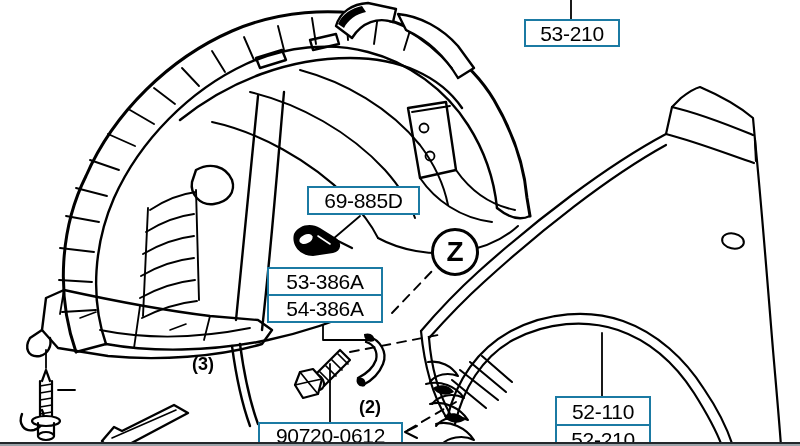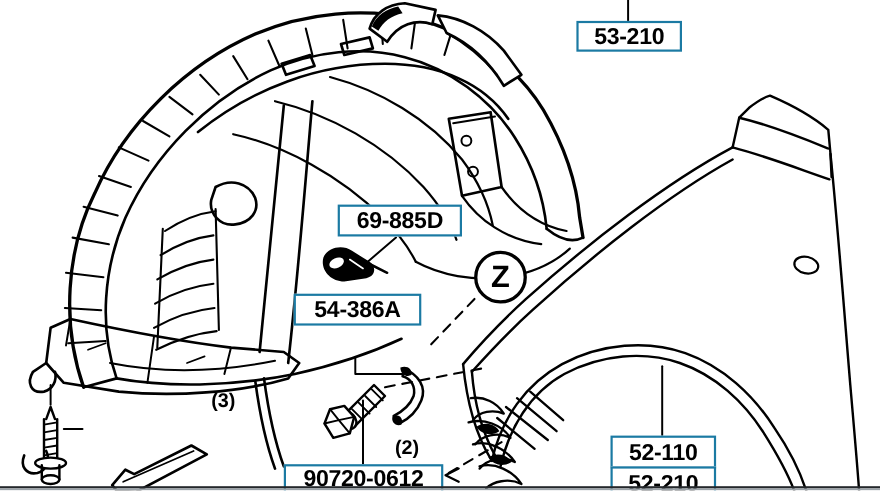--- a/index.html
+++ b/index.html
@@ -14,21 +14,21 @@
     overflow:hidden;
     font-family:"Liberation Sans", sans-serif;
   }
   .stage svg{position:absolute;left:0;top:0;z-index:1;}
   .pgroup{position:absolute;z-index:3;}
   .pbox{
     box-sizing:border-box;
     border:2px solid var(--teal);
     background:#ffffff;
     color:var(--ink);
-    font-weight:700;
+    font-weight:400;
     font-size:21px;
     line-height:1;
     display:flex;align-items:center;justify-content:center;
     letter-spacing:-0.3px;
     white-space:nowrap;
   }
   .pbox + .pbox{margin-top:-2px;}
   .qty{
     position:absolute;z-index:3;
     color:var(--ink);
@@ -232,20 +232,21 @@
 
   <div class="pgroup" style="left:524px;top:19px;width:96px">
     <div class="pbox" style="height:28px">53-210</div>
   </div>
 
   <div class="pgroup" style="left:307px;top:186px;width:113px">
     <div class="pbox" style="height:29px">69-885D</div>
   </div>
 
   <div class="pgroup" style="left:267px;top:267px;width:116px">
+    <div class="pbox" style="height:29px">53-386A</div>
     <div class="pbox" style="height:29px">54-386A</div>
   </div>
 
   <div class="qty" style="left:192px;top:355px">(3)</div>
 
   <div class="qty" style="left:359px;top:398px">(2)</div>
   <div class="pgroup" style="left:258px;top:422px;width:145px">
     <div class="pbox" style="height:27px">90720-0612</div>
   </div>
 

